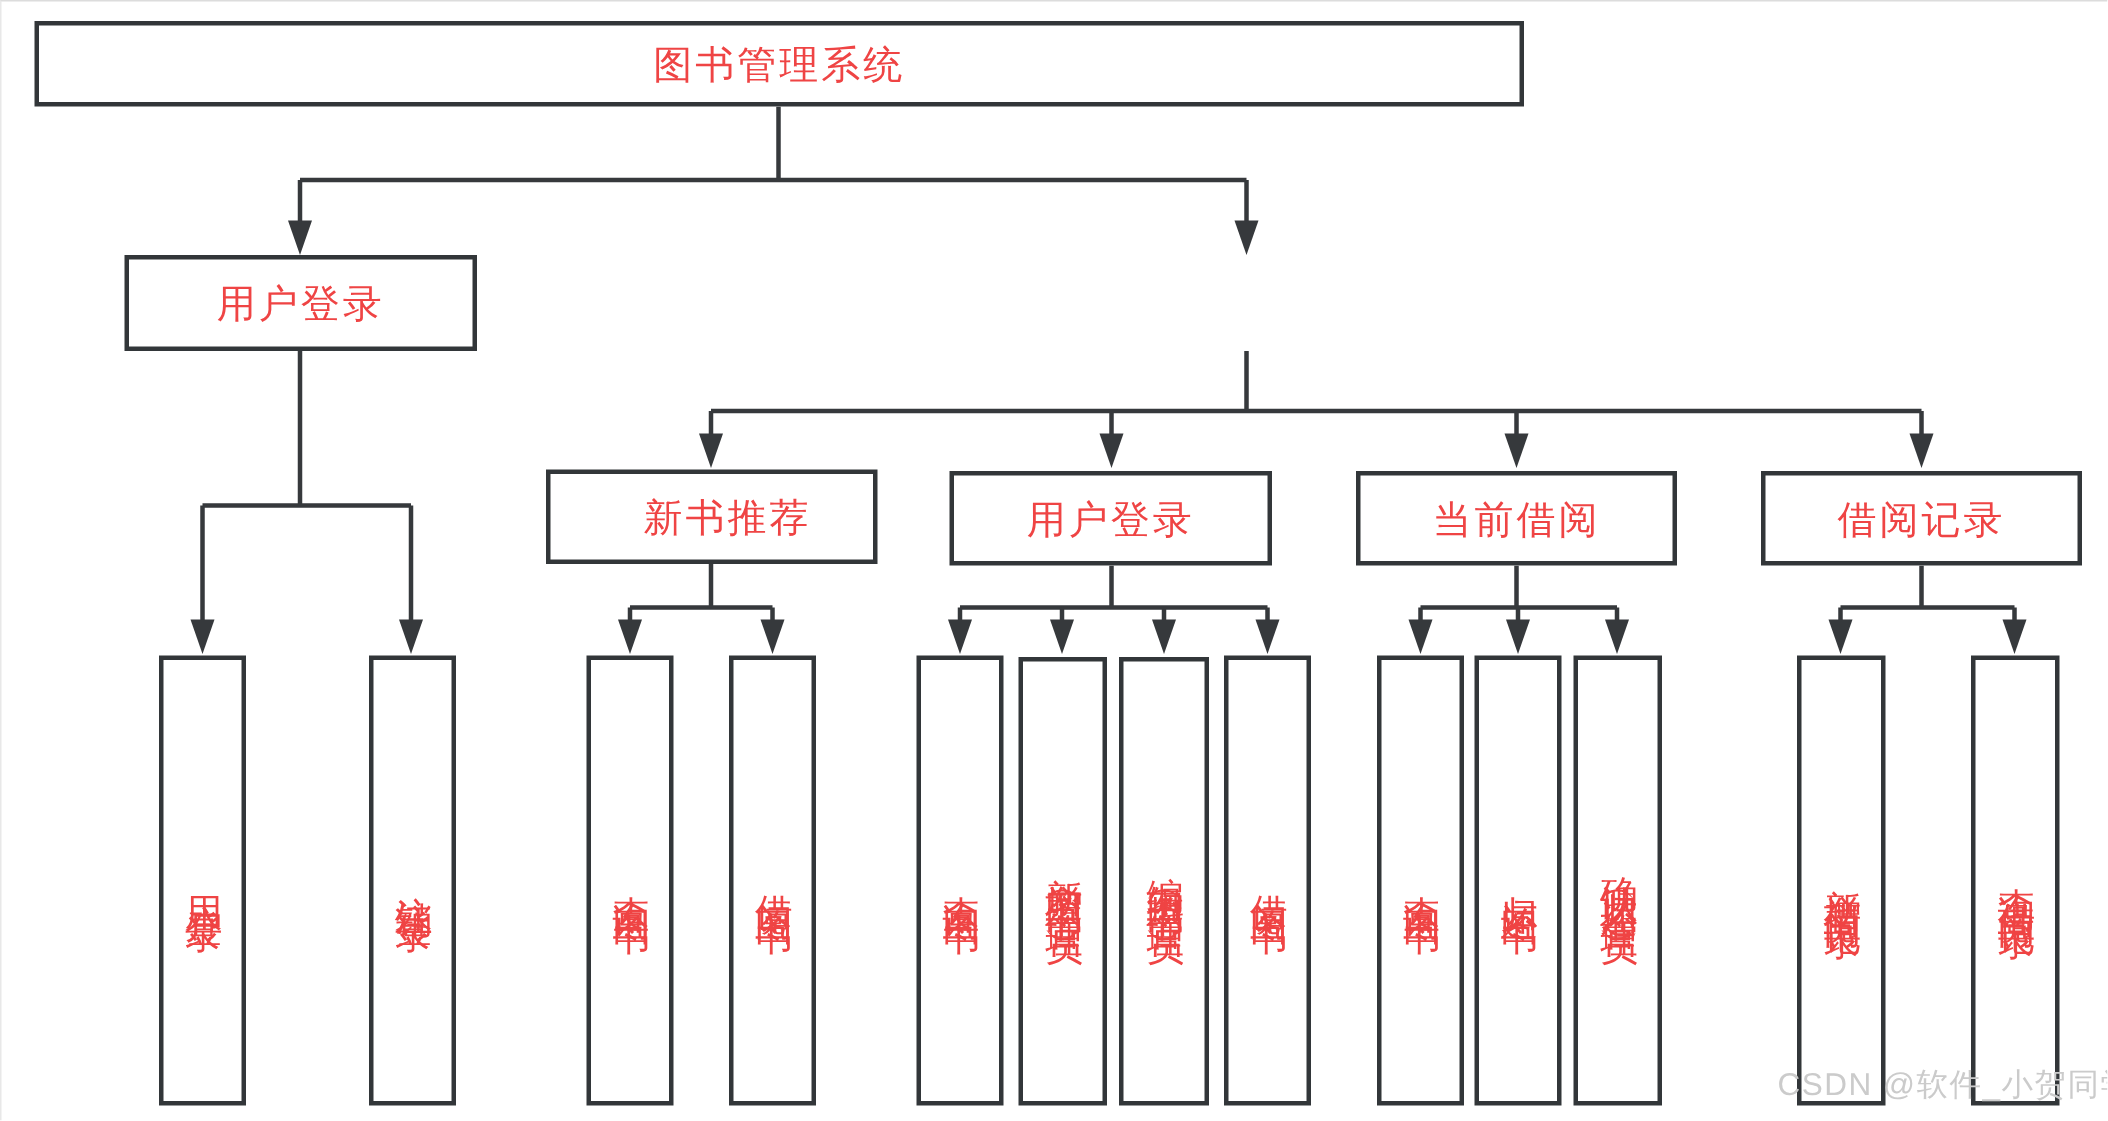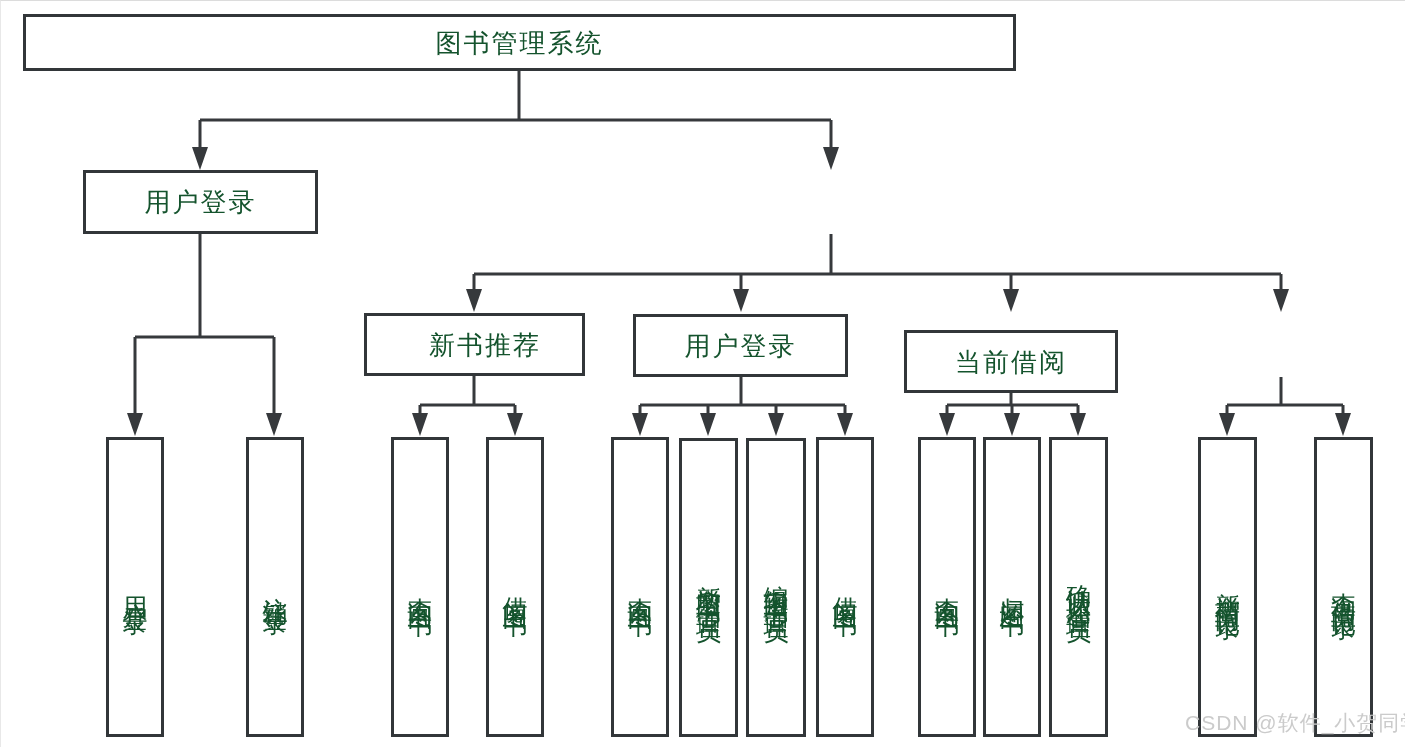--- a/index.html
+++ b/index.html
@@ -33,21 +33,21 @@
   }
   .connectors polygon {
     fill: #36393c;
     stroke: none;
   }
   .node {
     position: absolute;
     box-sizing: border-box;
     background: #ffffff;
     border: 3px solid #323639;
-    color: #14532d;
+    color: #ef4444;
     display: flex;
     align-items: center;
     justify-content: center;
     text-align: center;
   }
   .node.h {
     font-size: 26px;
     letter-spacing: 2px;
     line-height: 1;
   }
@@ -116,21 +116,22 @@
       <polygon points="1334,412 1350,412 1342,435"></polygon>
     </g>
   </svg>
 
   <div class="node h" style="left:22px; top:13px; width:993px; height:57px;">图书管理系统</div>
 
   <div class="node h" style="left:82px; top:169px; width:235px; height:64px;">用户登录</div>
 
   <div class="node h" style="left:363px; top:312px; width:221px; height:63px;padding-left:21px;">新书推荐</div>
   <div class="node h" style="left:632px; top:313px; width:215px; height:63px;">用户登录</div>
-  <div class="node h" style="left:903px; top:313px; width:214px; height:63px;margin-top:16px;">当前借阅</div>
+  <div class="node h" style="left:903px; top:313px; width:214px; height:63px;">当前借阅</div>
+  <div class="node h" style="left:1173px; top:313px; width:214px; height:63px;">借阅记录</div>
 
   <div class="node v" style="left:105px; top:436px; width:58px; height:300px;">用户登录</div>
   <div class="node v" style="left:245px; top:436px; width:58px; height:300px;">注销登录</div>
 
   <div class="node v" style="left:390px; top:436px; width:58px; height:300px;">查询图书</div>
   <div class="node v" style="left:485px; top:436px; width:58px; height:300px;">借阅图书</div>
 
   <div class="node v" style="left:610px; top:436px; width:58px; height:300px;">查询图书</div>
   <div class="node v" style="left:678px; top:437px; width:59px; height:299px;">新增图书（管理员）</div>
   <div class="node v" style="left:745px; top:437px; width:60px; height:299px;">编辑图书（管理员）</div>

